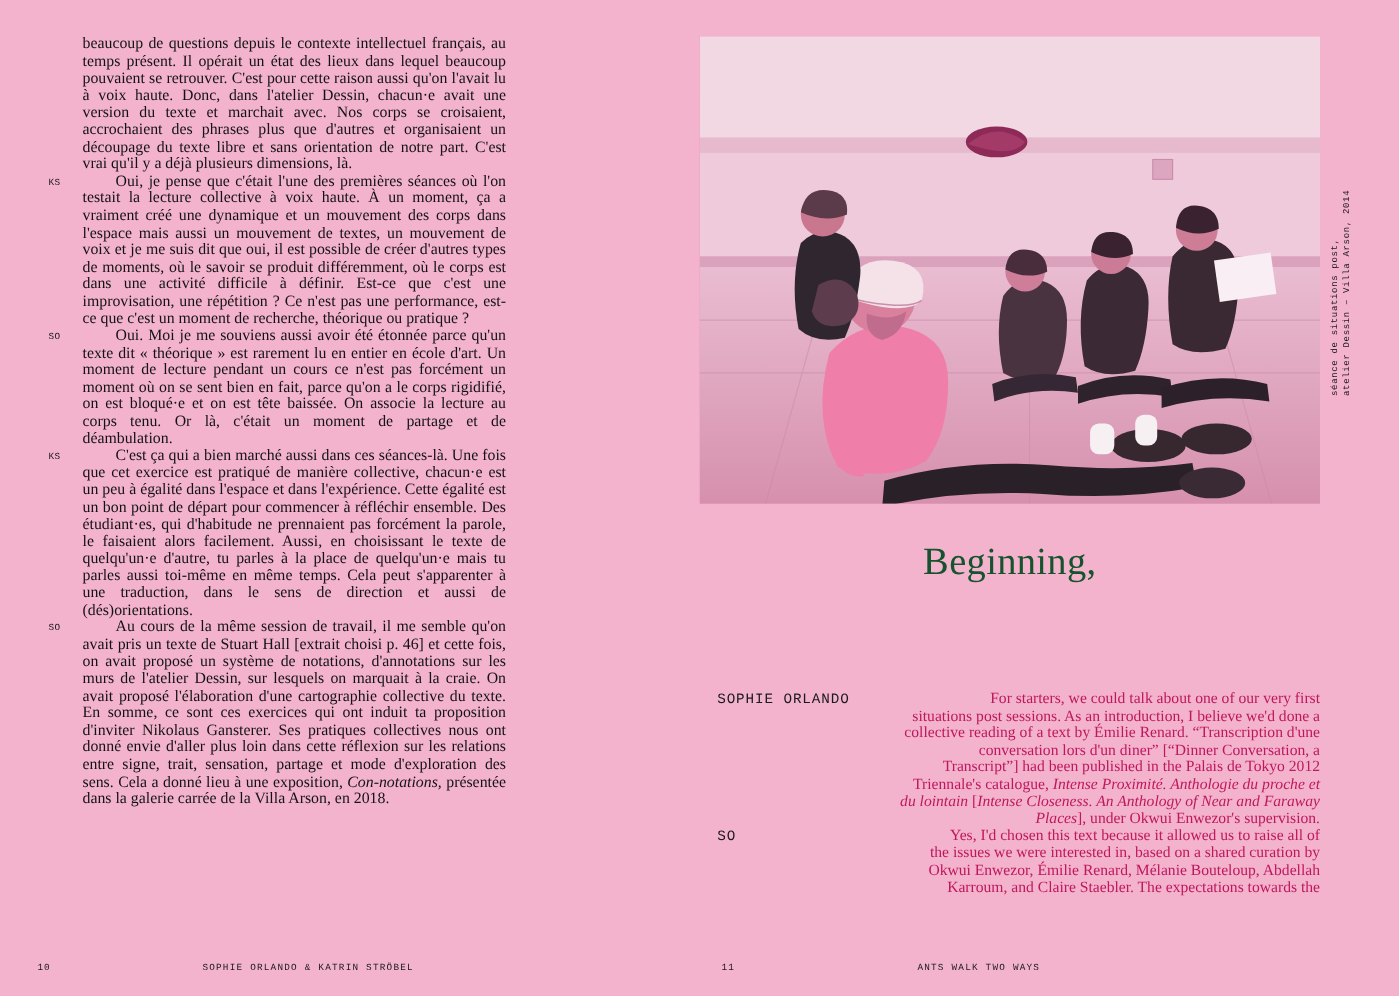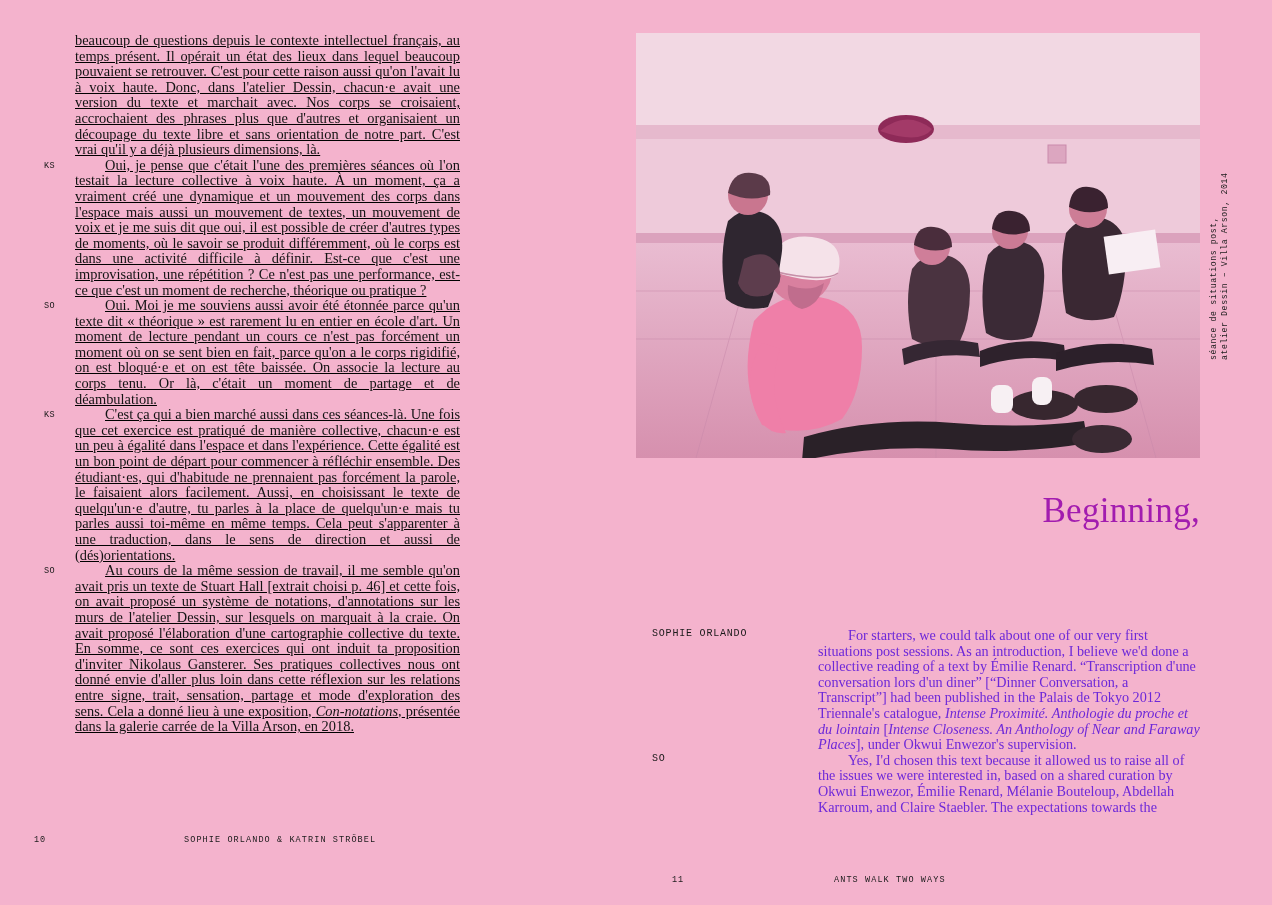--- a/index.html
+++ b/index.html
@@ -25,21 +25,20 @@
     left: 0;
     top: 0;
     width: 600px;
     height: 905px;
   }
   .left-col {
     position: absolute;
     left: 75px;
     top: 33px;
     width: 385px;
-    text-decoration: underline;
   }
   .para-row {
     position: relative;
     margin-bottom: 0;
   }
   .speaker {
     position: absolute;
     left: -43px;
     top: 3px;
     font-family: "Liberation Mono", monospace;
@@ -60,21 +59,21 @@
     text-indent: 30px;
   }
   .ptext i, .ptext em {
     font-style: italic;
   }
 
   
   .footer-left {
     position: absolute;
     left: 0;
-    top: 832px;
+    top: 872px;
     width: 600px;
     height: 20px;
   }
   .folio {
     position: absolute;
     font-family: "Liberation Mono", monospace;
     font-size: 8.5px;
     letter-spacing: 1px;
     color: #1a1a1a;
   }
@@ -136,46 +135,46 @@
     writing-mode: vertical-rl;
     text-orientation: mixed;
     transform: rotate(180deg);
     white-space: pre;
   }
   .title-block {
     position: absolute;
     left: 0;
     top: 492px;
     width: 564px;
-    text-align: right;
+    text-align: center;
     font-family: "Liberation Serif", serif;
     font-size: 35px;
     line-height: 38px;
-    color: #a21caf;
+    color: #14532d;
     letter-spacing: 0.3px;
   }
   .right-col {
     position: absolute;
     left: 182px;
     top: 628px;
     width: 382px;
   }
   .rtext {
     font-size: 14.2px;
     line-height: 15.6px;
-    color: #6d28d9;
+    color: #be185d;
     margin: 0;
-    text-align: left;
+    text-align: right;
   }
   .rtext.indent { text-indent: 30px; }
   .rspeaker {
     position: absolute;
     left: -166px;
     font-family: "Liberation Mono", monospace;
-    font-size: 10px;
+    font-size: 13px;
     letter-spacing: 0.8px;
     color: #1a1a1a;
     text-align: right;
   }
   .rrow { position: relative; }
 </style>
 </head>
 <body>
 
 <div class="spread">
@@ -324,17 +323,17 @@
       <div class="rrow">
         <span class="rspeaker">SOPHIE ORLANDO</span>
         <p class="rtext indent" id="right-para-1"><span>For starters, we could talk about one of our very first situations post sessions. As an introduction, I believe we'd done a collective reading of a text by Émilie Renard. “Transcription d'une conversation lors d'un diner” [“Dinner Conversation, a Transcript”] had been published in the Palais de Tokyo 2012 Triennale's catalogue, </span><i>Intense Proximité. Anthologie du proche et du lointain</i><span> [</span><i>Intense Closeness. An Anthology of Near and Faraway Places</i><span>], under Okwui Enwezor's supervision.</span></p>
       </div>
       <div class="rrow">
         <span class="rspeaker">SO</span>
         <p class="rtext indent">Yes, I'd chosen this text because it allowed us to raise all of the issues we were interested in, based on a shared curation by Okwui Enwezor, Émilie Renard, Mélanie Bouteloup, Abdellah Karroum, and Claire Staebler. The expectations towards the</p>
       </div>
     </div>
 
-    <span class="folio folio-11" style="position:absolute;left:36px;top:875px;">11</span>
+    <span class="folio folio-11" style="position:absolute;left:20px;top:875px;">11</span>
     <span class="runhead-right" style="position:absolute;left:182px;top:875px;margin-left:16px;">ANTS WALK TWO WAYS</span>
   </div>
 
 </div>
 
 </body></html>

